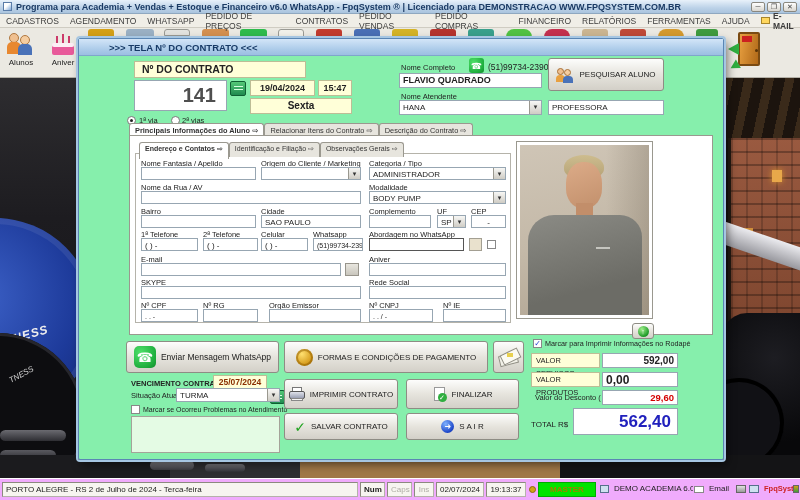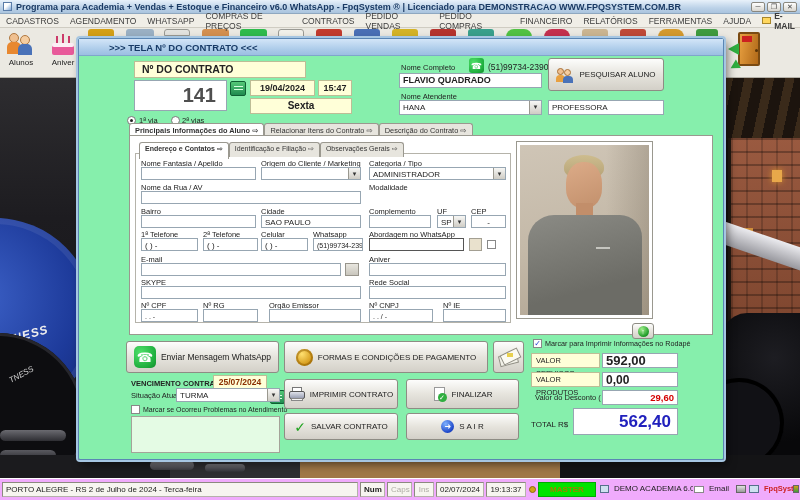--- a/index.html
+++ b/index.html
@@ -74,21 +74,21 @@
       <span class="winbtn">─</span>
       <span class="winbtn">❐</span>
       <span class="winbtn">✕</span>
     </span>
   </div>
 
   <div class="abs menubar">
     <span>CADASTROS</span>
     <span>AGENDAMENTO</span>
     <span>WHATSAPP</span>
-    <span>COMPRAS DE PREÇOS</span>
+    <span>PEDIDO DE PREÇOS</span>
     <span>CONTRATOS</span>
     <span>PEDIDO VENDAS</span>
     <span>PEDIDO COMPRAS</span>
     <span>FINANCEIRO</span>
     <span>RELATÓRIOS</span>
     <span>FERRAMENTAS</span>
     <span>AJUDA</span>
     <span style="display:flex;align-items:center;gap:3px">
       <span style="width:10px;height:7px;background:#ffd75e;border:1px solid #a8862a"></span>
       <span style="font-weight:bold">E-MAIL</span>
@@ -227,20 +227,21 @@
     <div class="abs lbl" style="left:182px;top:120px">Origem do Cliente / Marketing</div>
     <div class="abs field dd" style="left:182px;top:128px;width:100px;height:13px">
         <span class="dda">▾</span>
       </div>
     <div class="abs lbl" style="left:290px;top:120px">Categoria / Tipo</div>
     <div class="abs field dd" style="left:290px;top:128px;width:137px;height:13px"><span>ADMINISTRADOR</span><span class="dda">▾</span></div>
 
     <div class="abs lbl" style="left:62px;top:144px">Nome da Rua / AV</div>
     <div class="abs field" style="left:62px;top:152px;width:220px;height:13px"></div>
     <div class="abs lbl" style="left:290px;top:144px">Modalidade</div>
+    <div class="abs field dd" style="left:290px;top:152px;width:137px;height:13px"><span>BODY PUMP</span><span class="dda">▾</span></div>
 
     <div class="abs lbl" style="left:62px;top:168px">Bairro</div>
     <div class="abs field" style="left:62px;top:176px;width:115px;height:13px"></div>
     <div class="abs lbl" style="left:182px;top:168px">Cidade</div>
     <div class="abs field" style="left:182px;top:176px;width:100px;height:13px">SAO PAULO</div>
     <div class="abs lbl" style="left:290px;top:168px">Complemento</div>
     <div class="abs field" style="left:290px;top:176px;width:62px;height:13px"></div>
     <div class="abs lbl" style="left:358px;top:168px">UF</div>
     <div class="abs field dd" style="left:358px;top:176px;width:29px;height:13px"><span>SP</span><span class="dda">▾</span></div>
     <div class="abs lbl" style="left:392px;top:168px">CEP</div>
@@ -345,21 +346,21 @@
     <div class="abs btn" style="left:327px;top:374px;width:113px;height:27px">
       <span style="width:13px;height:13px;border-radius:50%;background:radial-gradient(circle at 35% 30%,#7fb2ff,#1d46c8 70%,#0c2a86);color:#fff;font-size:8px;line-height:13px;text-align:center">➜</span>
       <span style="font-size:8px">S A I R</span>
     </div>
 
     <div class="abs" style="left:454px;top:300px;display:flex;align-items:center;gap:3px">
       <span class="cb">✓</span>
       <span style="font-size:7.2px">Marcar para Imprimir Informações no Rodapé</span>
     </div>
     <div class="abs ylw" style="left:452px;top:314px;width:69px;height:15px;font-size:7.5px;line-height:13px;padding-left:4px">VALOR SERVICOS</div>
-    <div class="abs field" style="left:523px;top:314px;width:76px;height:15px;font-size:13px;font-weight:bold;line-height:12px">592,00</div>
+    <div class="abs field" style="left:523px;top:314px;width:76px;height:15px;font-size:10px;font-weight:bold;text-align:right;line-height:12px">592,00</div>
     <div class="abs ylw" style="left:452px;top:333px;width:69px;height:15px;font-size:7.5px;line-height:13px;padding-left:4px">VALOR PRODUTOS</div>
     <div class="abs field" style="left:523px;top:333px;width:76px;height:15px;font-size:12px;font-weight:bold;text-align:left;line-height:12px">0,00</div>
     <div class="abs lbl" style="left:456px;top:354px">Valor do Desconto ( - )</div>
     <div class="abs field" style="left:523px;top:351px;width:76px;height:15px;font-size:9.5px;font-weight:bold;color:#d40000;text-align:right;line-height:12px">29,60</div>
     <div class="abs lbl" style="left:452px;top:381px;font-size:8px">TOTAL R$</div>
     <div class="abs field" style="left:494px;top:369px;width:105px;height:27px;font-size:17px;font-weight:bold;color:#2121bd;text-align:right;line-height:23px;padding-right:6px">562,40</div>
   </div>
 
   <div class="abs statusbar">
     <span class="seg" style="left:2px;width:356px">PORTO ALEGRE - RS  2 de Julho de 2024 - Terca-feira</span>

